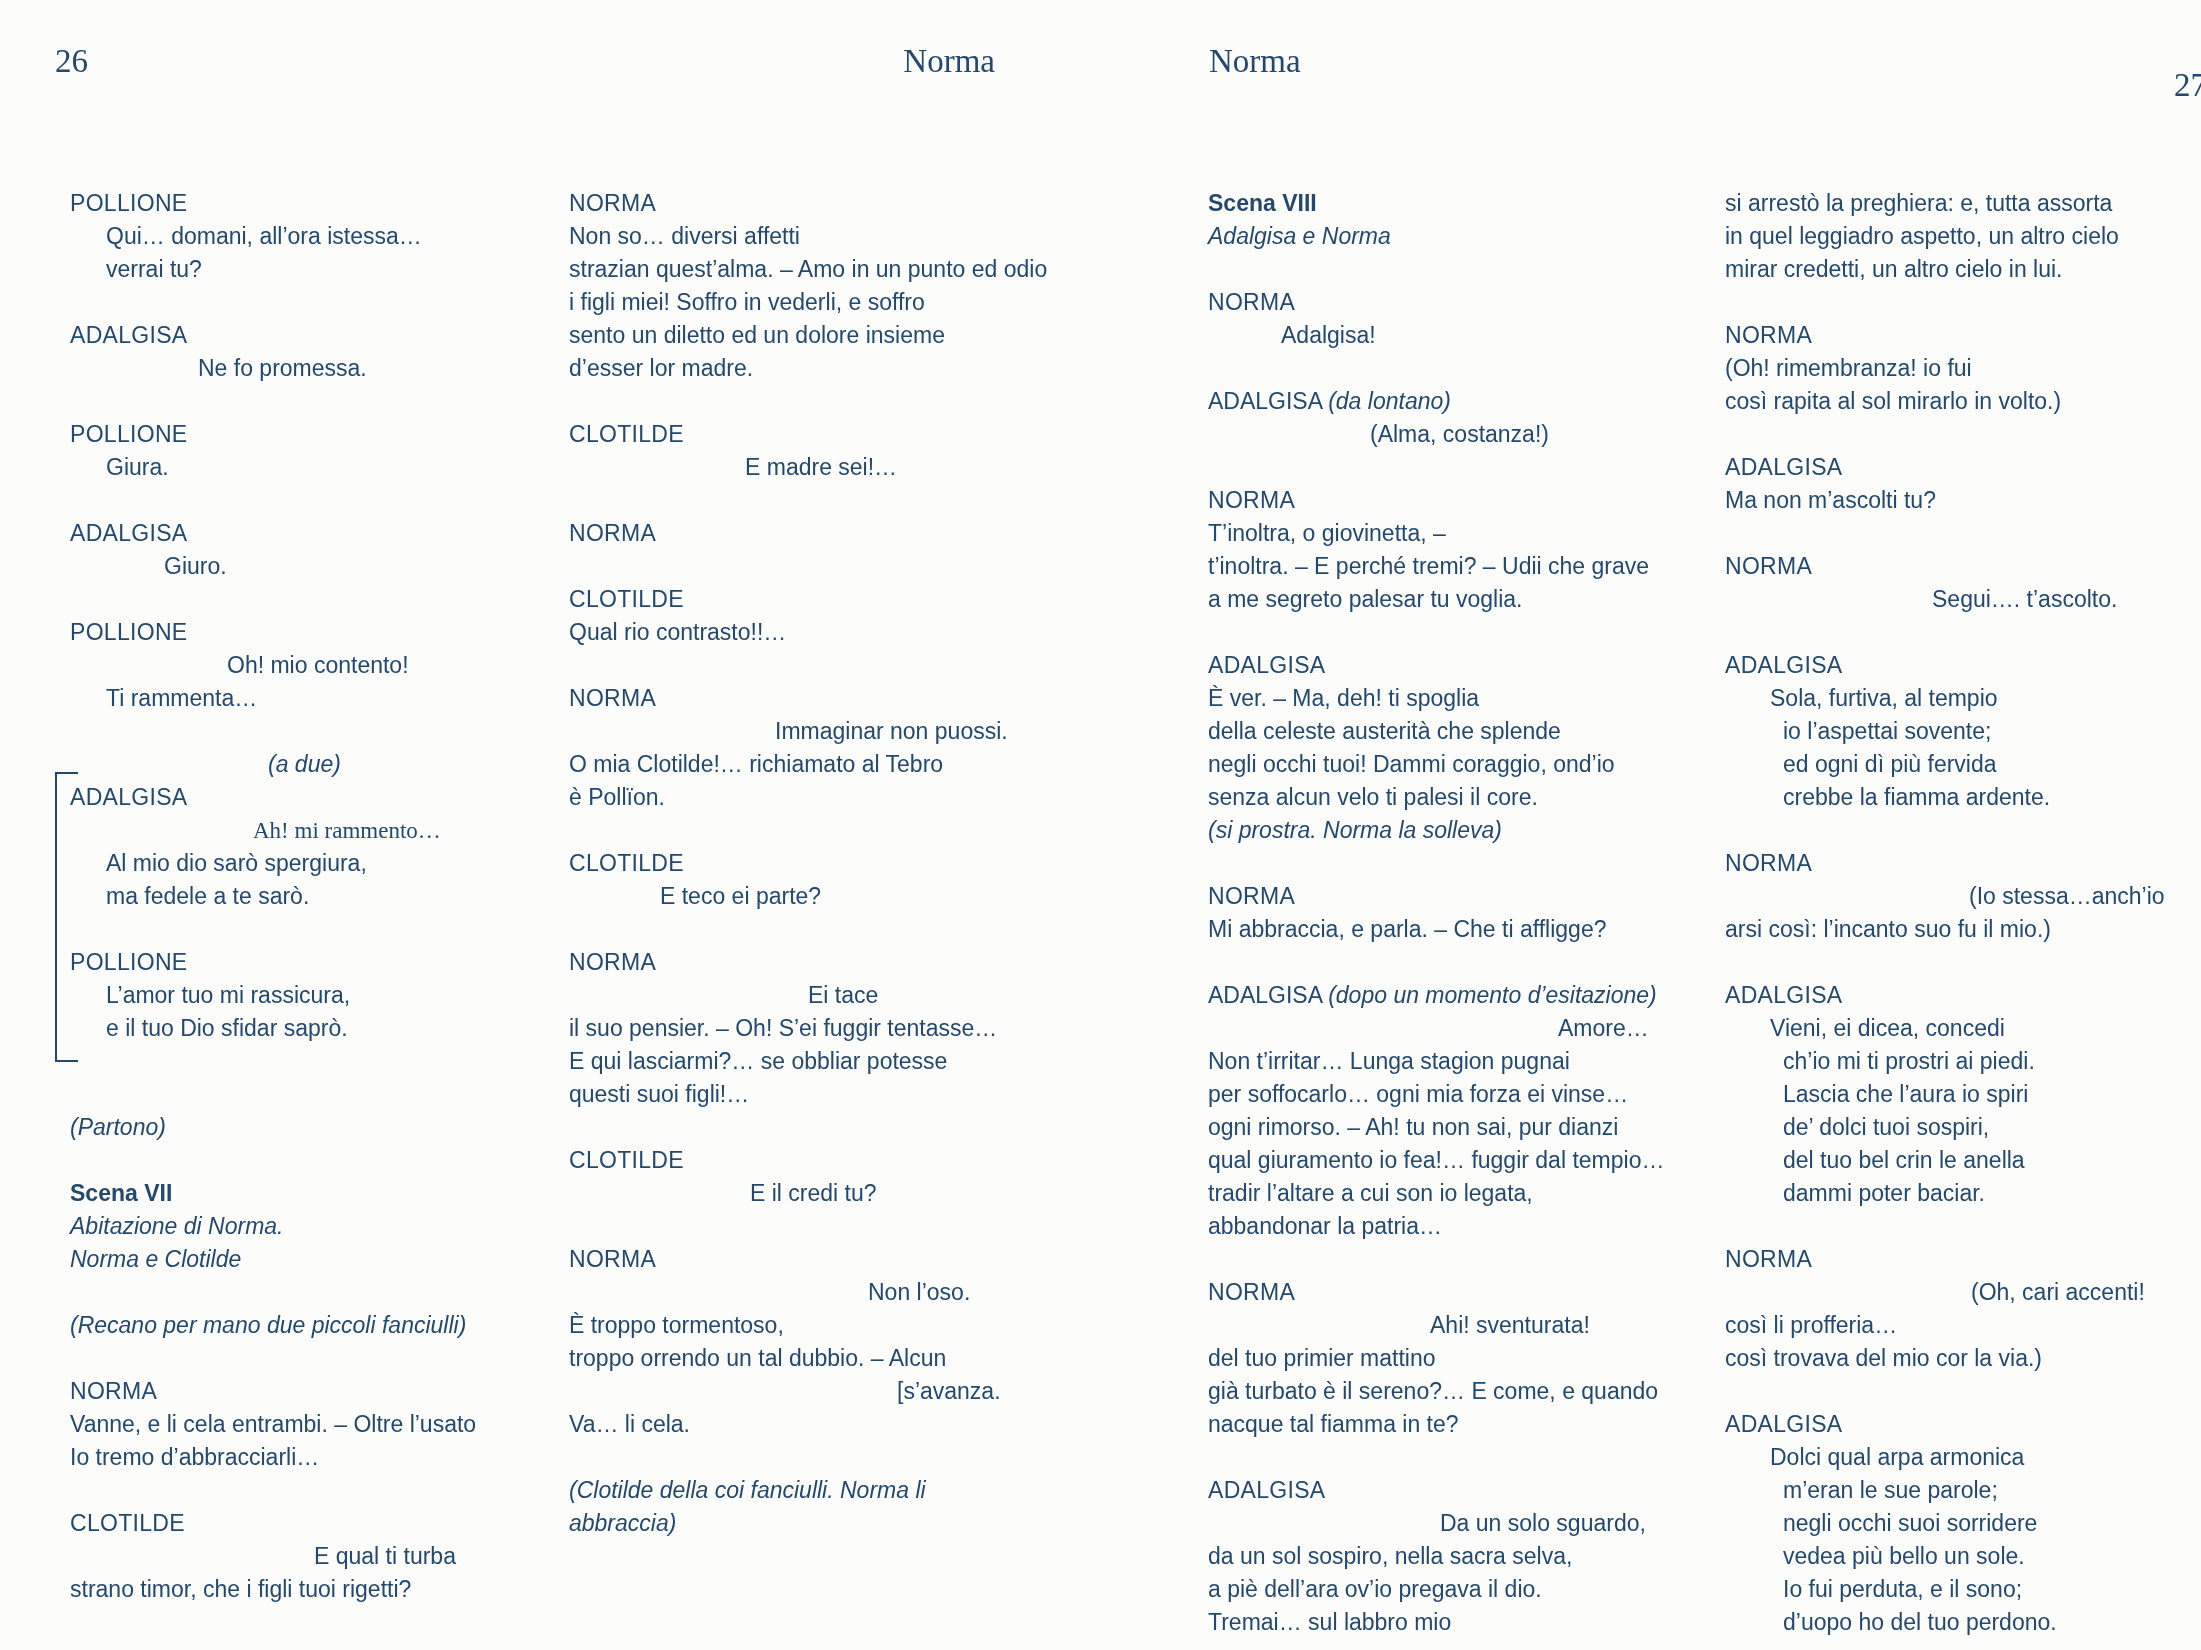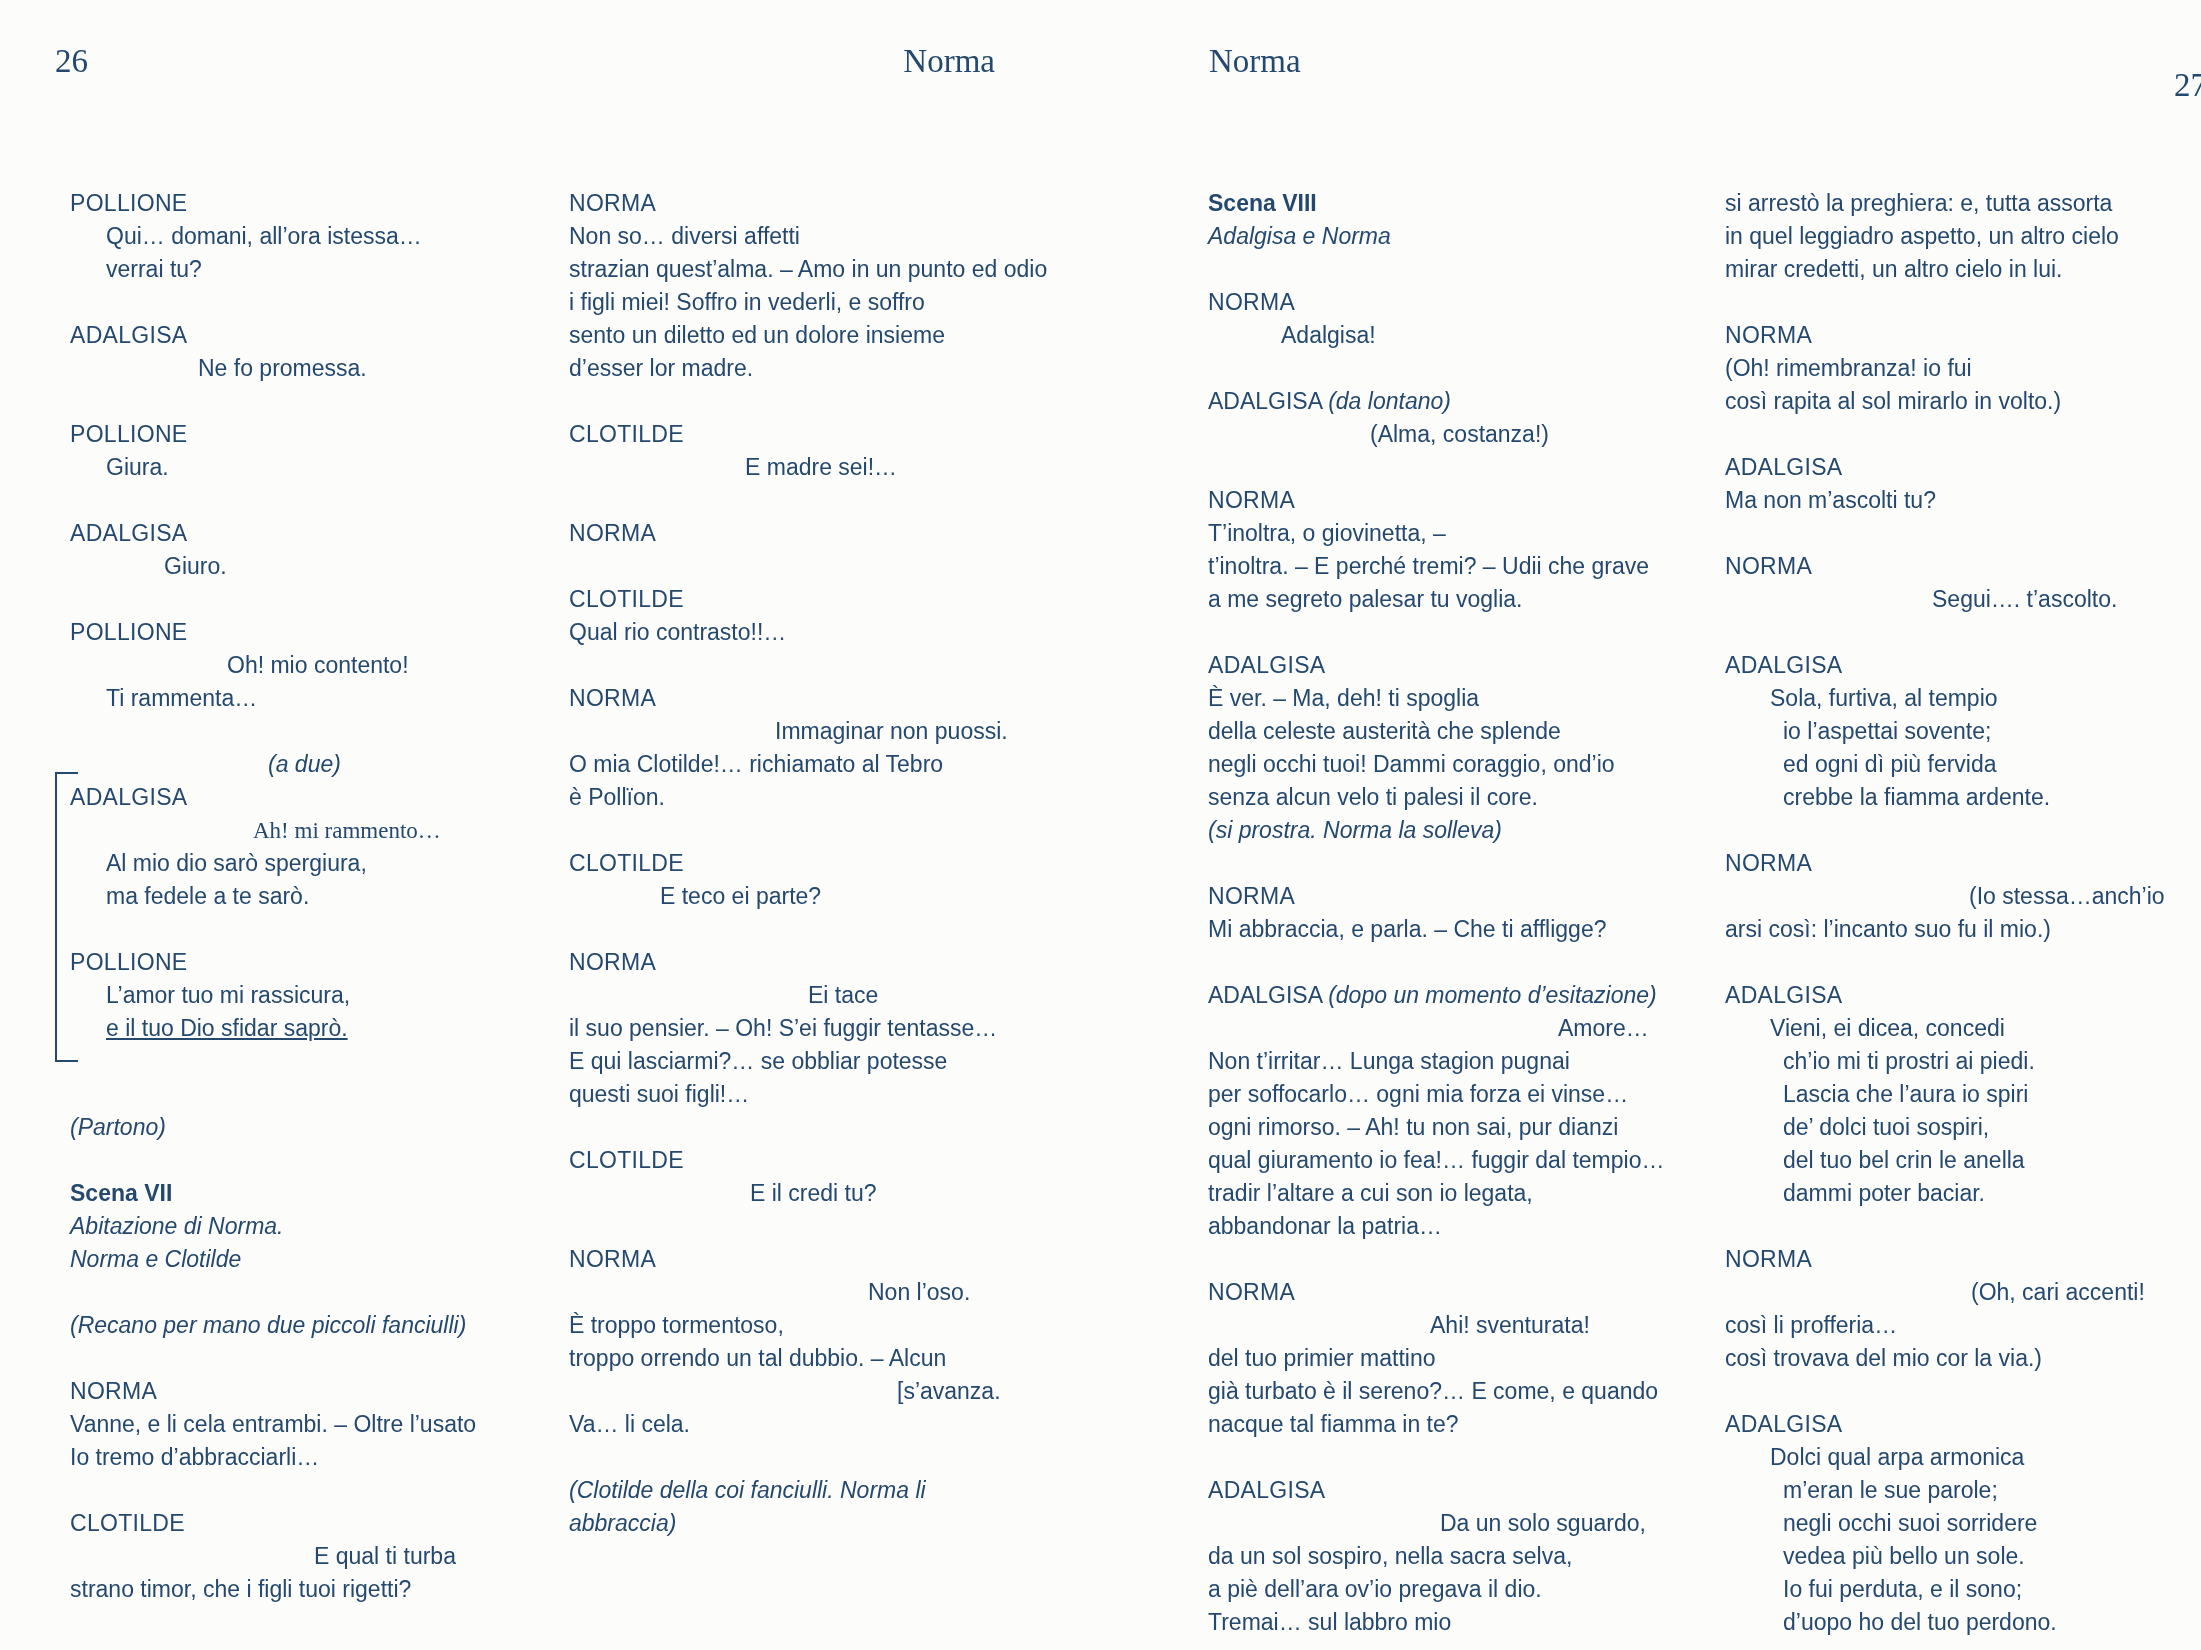--- a/index.html
+++ b/index.html
@@ -62,21 +62,21 @@
     <div class="ln line" style="padding-left: 36px;">Ti rammenta…</div>
     <div class="ln gap"></div>
     <div class="ln dir" style="padding-left: 198px;">(a due)</div>
     <div class="ln name">ADALGISA</div>
     <div class="ln line" style="padding-left: 183px; font-family: Liberation Serif, serif;">Ah! mi rammento…</div>
     <div class="ln line" style="padding-left: 36px;">Al mio dio sarò spergiura,</div>
     <div class="ln line" style="padding-left: 36px;">ma fedele a te sarò.</div>
     <div class="ln gap"></div>
     <div class="ln name">POLLIONE</div>
     <div class="ln line" style="padding-left: 36px;">L’amor tuo mi rassicura,</div>
-    <div class="ln line" style="padding-left: 36px; text-decoration: underline;">e il tuo Dio sfidar saprò.</div>
+    <div class="ln line" style="padding-left: 36px;">e il tuo Dio sfidar saprò.</div>
     <div class="ln gap"></div>
     <div class="ln gap"></div>
     <div class="ln dir">(Partono)</div>
     <div class="ln gap"></div>
     <div class="ln scene">Scena VII</div>
     <div class="ln dir">Abitazione di Norma.</div>
     <div class="ln dir">Norma e Clotilde</div>
     <div class="ln gap"></div>
     <div class="ln dir">(Recano per mano due piccoli fanciulli)</div>
     <div class="ln gap"></div>

